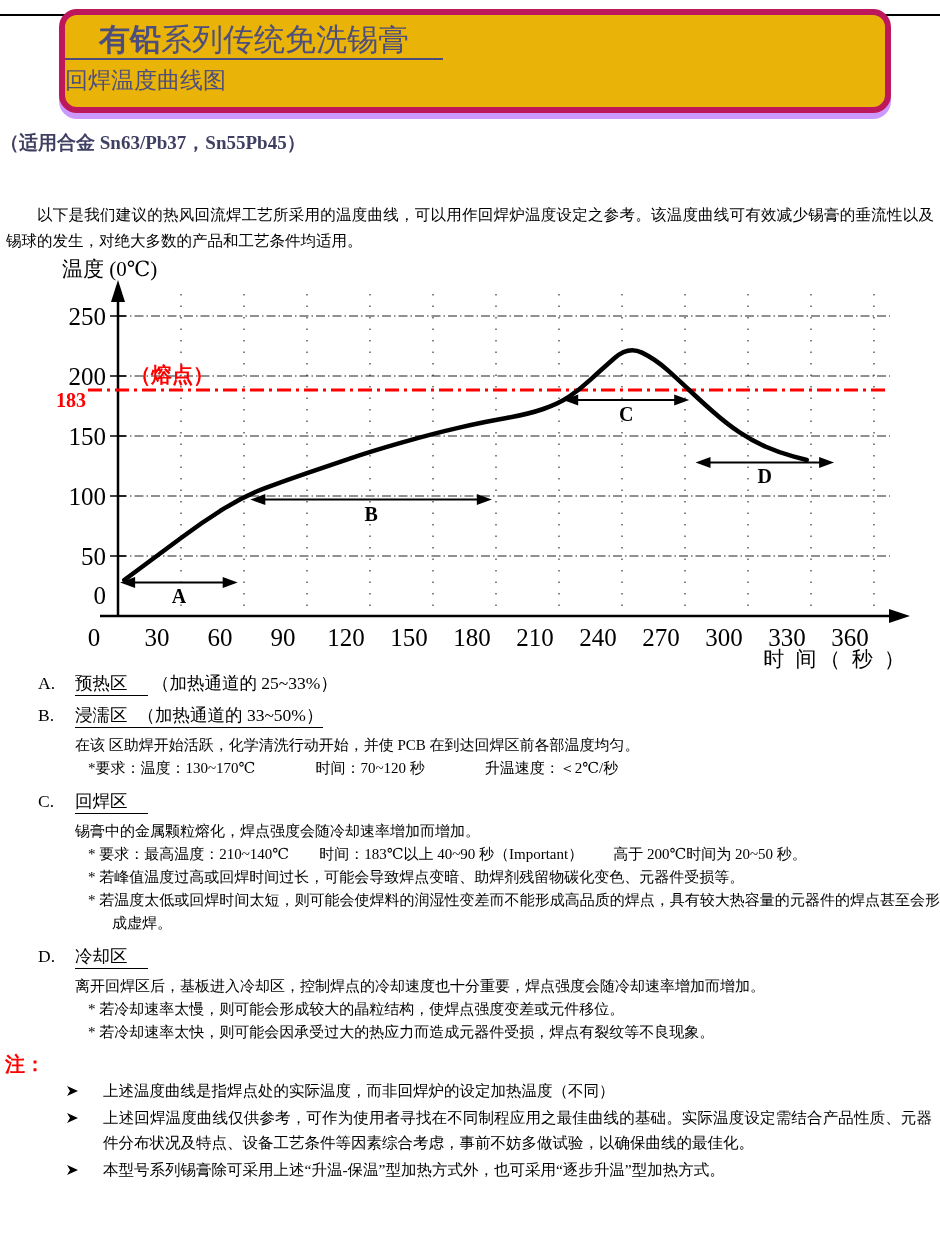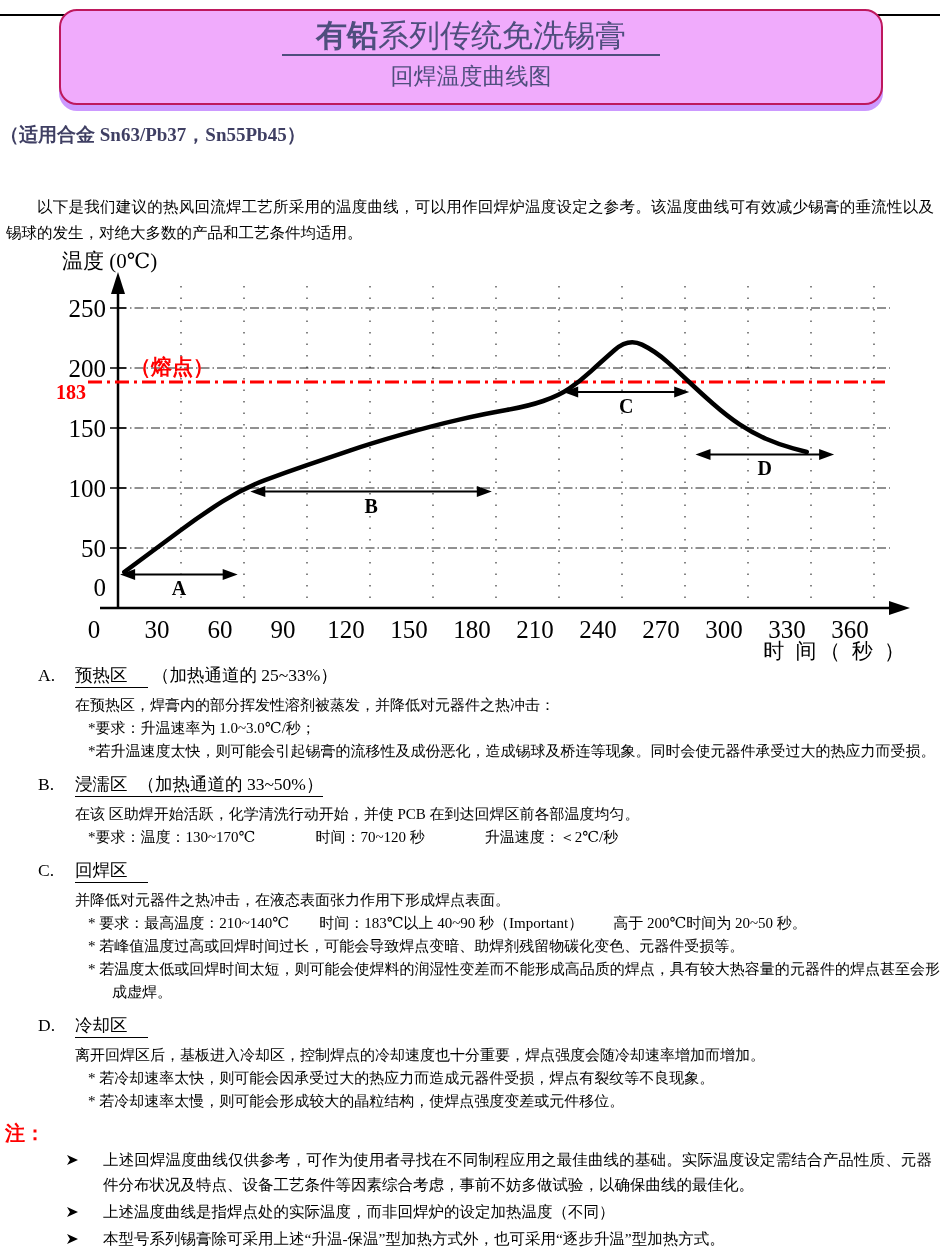--- a/index.html
+++ b/index.html
@@ -1,21 +1,21 @@
 <!DOCTYPE html>
 <html><head>
 <meta charset="utf-8">
 <style>
   html,body{margin:0;padding:0;width:940px;height:1260px;background:#fff;overflow:hidden;
     font-family:"Liberation Serif","DejaVu Serif",serif;color:#000;}
   .page{position:relative;width:940px;height:1260px;}
   .top-rule{position:absolute;left:0;top:5px;width:940px;border-top:2px solid #000;}
   .title-box{position:relative;margin:9px 0 0 59px;width:820px;height:92px;
-    background:#f0abfc;border:2px solid #be185d;border-radius:18px;
-    box-shadow:0 6px 0 0 #cc99ff;color:#4e4e7d;text-align:center;}
+    background:#eab308;border:6px solid #be185d;border-radius:18px;
+    box-shadow:0 6px 0 0 #cc99ff;color:#4e4e7d;}
   .title-line1{font-size:31px;line-height:40px;padding-top:5px;}
   .title-line1 .ul{border-bottom:2px solid #4e4e7d;padding:0 34px 1px 34px;}
   .title-line1 b{font-weight:bold;}
   .title-line2{font-size:23px;line-height:42px;}
   .subtitle{margin-top:17px;text-align:left;font-size:19px;font-weight:bold;color:#3f3f63;}
   .intro{margin:46px 6px 0 6px;font-size:15.5px;line-height:26px;text-indent:2em;text-align:justify;}
   .chart-area{position:relative;height:416px;}
   .chart-area svg{position:absolute;left:0;top:0;}
   
   .vgrid{stroke:#444;stroke-width:1.3;stroke-dasharray:1.5 10;}
@@ -138,74 +138,69 @@
         <text x="908" y="412" text-anchor="end" class="xtitle">时 间（ 秒 ）</text>
       </svg>
   </div>
 
   <div class="sections">
 
     <div class="section">
       <div class="sec-header">
         <span class="sec-letter">A.</span><span class="u pad">预热区</span> <span>（加热通道的 25~33%）</span>
       </div>
-      <div class="sec-body">
-        <div class="bl">在预热区，焊膏内的部分挥发性溶剂被蒸发，并降低对元器件之热冲击：</div>
-        <div class="ast">*要求：升温速率为 1.0~3.0℃/秒；</div>
-        <div class="ast">*若升温速度太快，则可能会引起锡膏的流移性及成份恶化，造成锡球及桥连等现象。同时会使元器件承受过大的热应力而受损。</div>
-      </div>
     </div>
 
     <div class="section">
       <div class="sec-header">
         <span class="sec-letter">B.</span><span class="u"><span>浸濡区</span><span class="sp"></span><span>（加热通道的 33~50%）</span></span>
       </div>
       <div class="sec-body">
         <div class="bl">在该 区助焊开始活跃，化学清洗行动开始，并使 PCB 在到达回焊区前各部温度均匀。</div>
         <div class="ast">*要求：温度：130~170℃　　　　时间：70~120 秒　　　　升温速度：＜2℃/秒</div>
       </div>
     </div>
 
     <div class="section">
       <div class="sec-header">
         <span class="sec-letter">C.</span><span class="u pad">回焊区</span>
       </div>
       <div class="sec-body">
-        <div class="bl">并降低对元器件之热冲击，在液态表面张力作用下形成焊点表面。</div>
+        <div class="bl">锡膏中的金属颗粒熔化，焊点强度会随冷却速率增加而增加。</div>
         <div class="ast">* 要求：最高温度：210~140℃　　时间：183℃以上 40~90 秒（Important）　　高于 200℃时间为 20~50 秒。</div>
         <div class="ast">* 若峰值温度过高或回焊时间过长，可能会导致焊点变暗、助焊剂残留物碳化变色、元器件受损等。</div>
         <div class="ast">* 若温度太低或回焊时间太短，则可能会使焊料的润湿性变差而不能形成高品质的焊点，具有较大热容量的元器件的焊点甚至会形成虚焊。</div>
       </div>
     </div>
 
     <div class="section">
       <div class="sec-header">
         <span class="sec-letter">D.</span><span class="u pad">冷却区</span>
       </div>
       <div class="sec-body">
         <div class="bl">离开回焊区后，基板进入冷却区，控制焊点的冷却速度也十分重要，焊点强度会随冷却速率增加而增加。</div>
+        <div class="ast">* 若冷却速率太慢，则可能会形成较大的晶粒结构，使焊点强度变差或元件移位。</div>
         <div class="ast">* 若冷却速率太快，则可能会因承受过大的热应力而造成元器件受损，焊点有裂纹等不良现象。</div>
-        <div class="ast">* 若冷却速率太慢，则可能会形成较大的晶粒结构，使焊点强度变差或元件移位。</div>
       </div>
     </div>
   </div>
 
   <div class="notes">
     <div class="note-label">注：</div>
     <div class="note-item">
       <svg class="note-bullet" width="14" height="14" viewBox="0 0 14 14">
           <polygon points="1,2 12,7 1,12 4,7" fill="#000"></polygon>
         </svg>
-      <span>上述回焊温度曲线仅供参考，可作为使用者寻找在不同制程应用之最佳曲线的基础。实际温度设定需结合产品性质、元器件分布状况及特点、设备工艺条件等因素综合考虑，事前不妨多做试验，以确保曲线的最佳化。</span>
+      <span>上述温度曲线是指焊点处的实际温度，而非回焊炉的设定加热温度（不同）</span>
     </div>
     <div class="note-item">
       <svg class="note-bullet" width="14" height="14" viewBox="0 0 14 14">
           <polygon points="1,2 12,7 1,12 4,7" fill="#000"></polygon>
         </svg>
-      <span>上述温度曲线是指焊点处的实际温度，而非回焊炉的设定加热温度（不同）</span>
+      <span>上述回焊温度曲线仅供参考，可作为使用者寻找在不同制程应用之最佳曲线的基础。实际温度设定需结合产品性质、元器件分布状况及特点、设备工艺条件等因素综合考虑，事前不妨多做试验，以确保曲线的最佳化。</span>
     </div>
     <div class="note-item">
       <svg class="note-bullet" width="14" height="14" viewBox="0 0 14 14">
           <polygon points="1,2 12,7 1,12 4,7" fill="#000"></polygon>
         </svg>
       <span>本型号系列锡膏除可采用上述“升温-保温”型加热方式外，也可采用“逐步升温”型加热方式。</span>
     </div>
   </div>
 </div>
 

